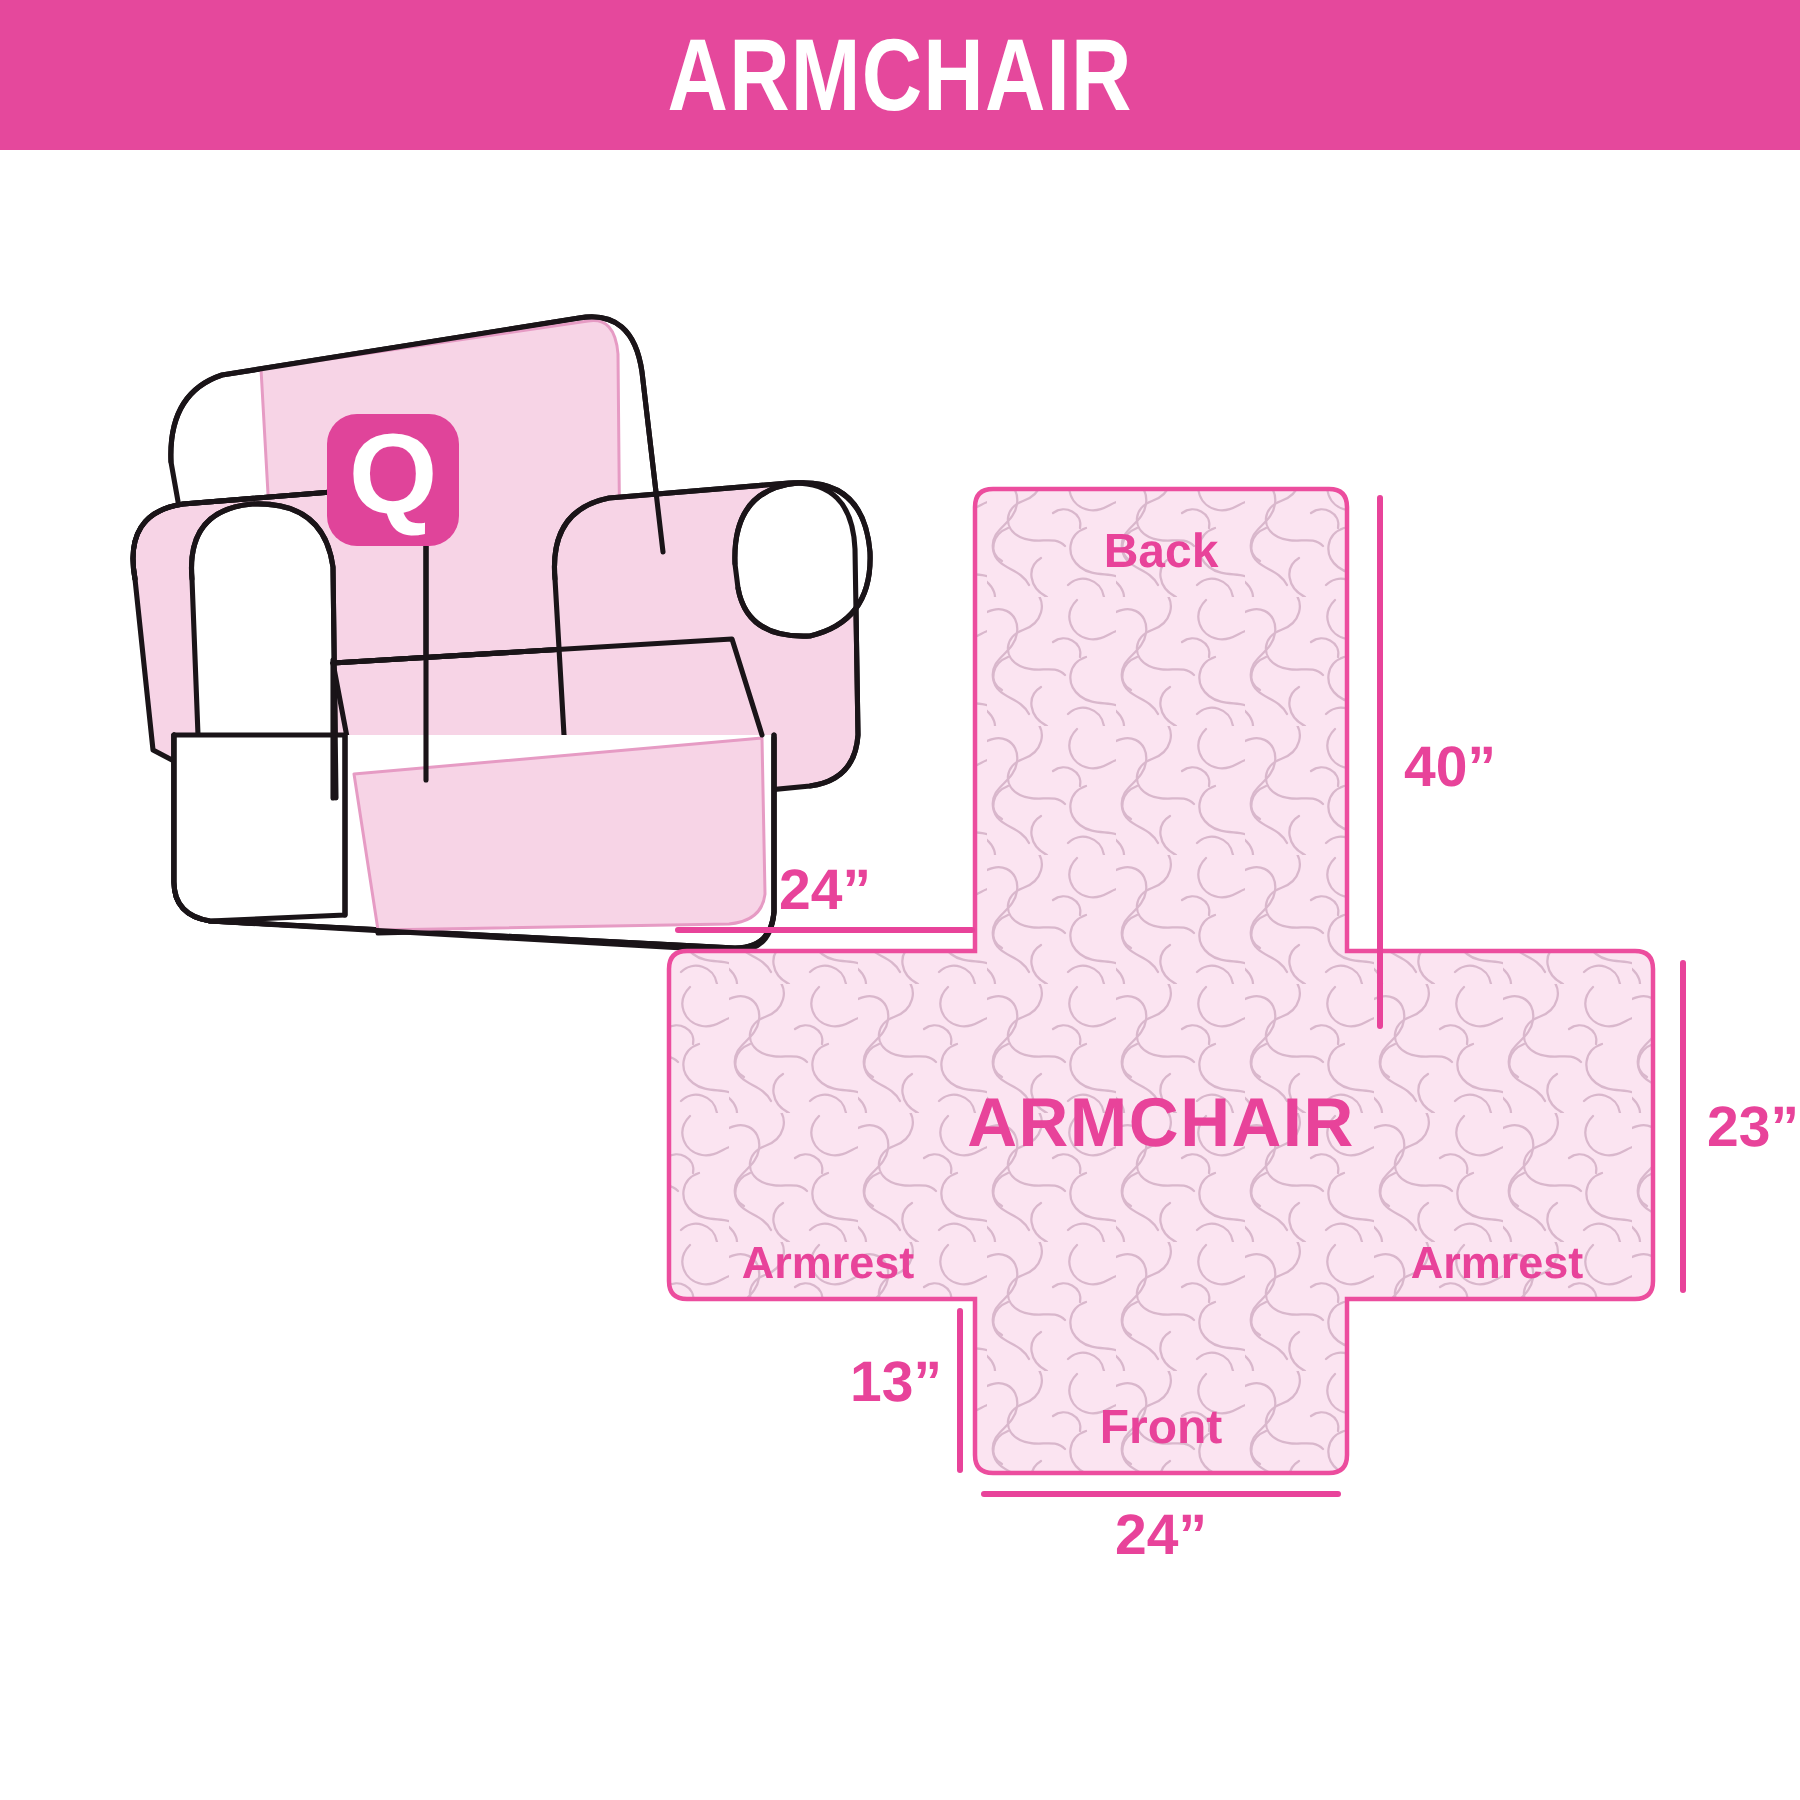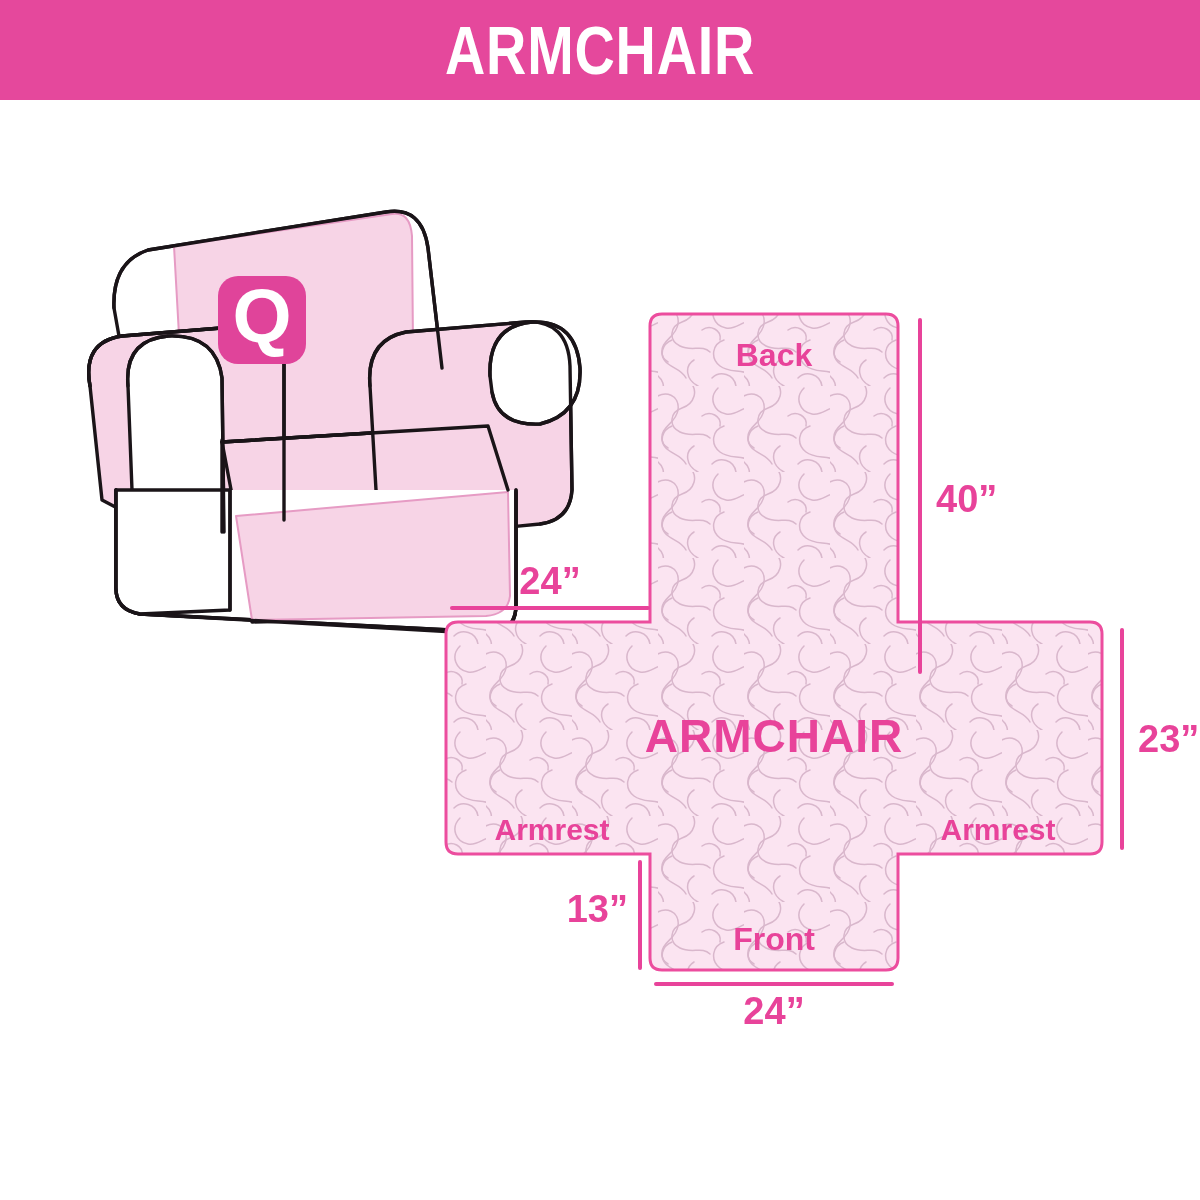--- a/index.html
+++ b/index.html
@@ -50,21 +50,21 @@
   #chair-illustration {
     position: absolute;
     left: 70px;
     top: 90px;
     width: 520px;
     height: 460px;
   }
   #pattern-diagram {
     position: absolute;
     left: 400px;
-    top: 200px;
+    top: 212px;
     width: 800px;
     height: 880px;
   }
   svg { display: block; overflow: visible; }
 </style>
 </head>
 <body>
 
 <div id="header-banner">
   <div id="header-title">ARMCHAIR</div>

